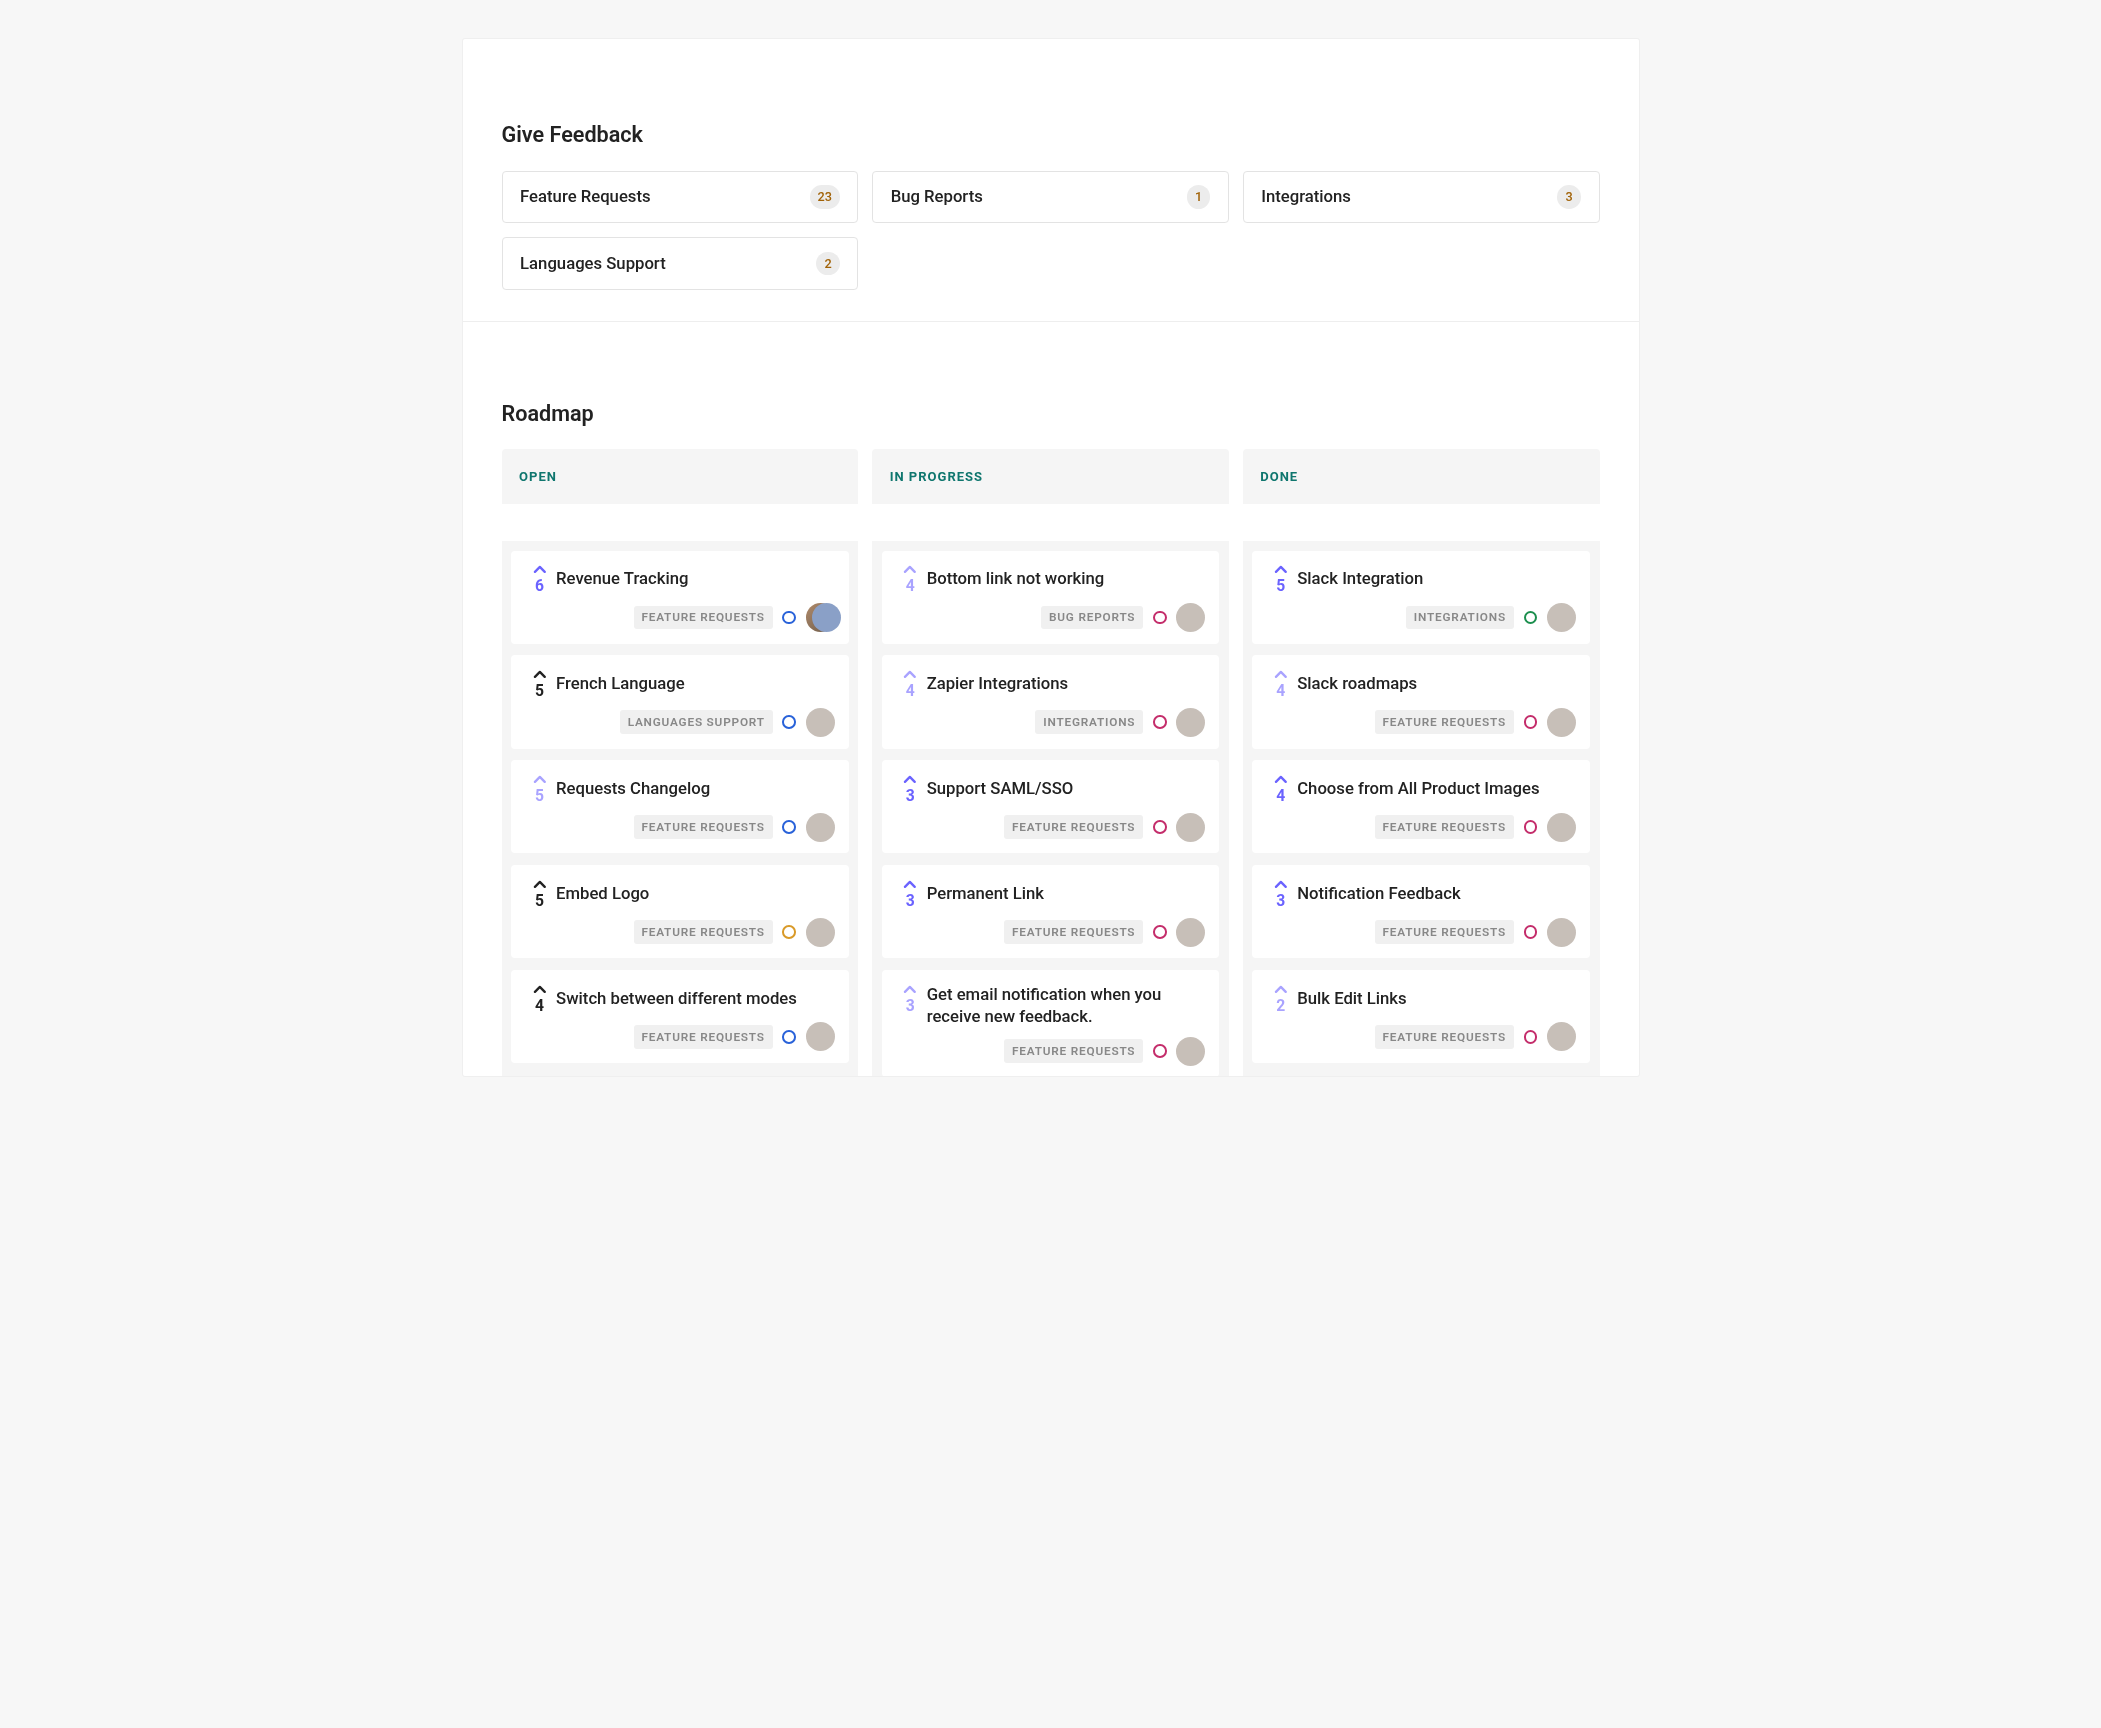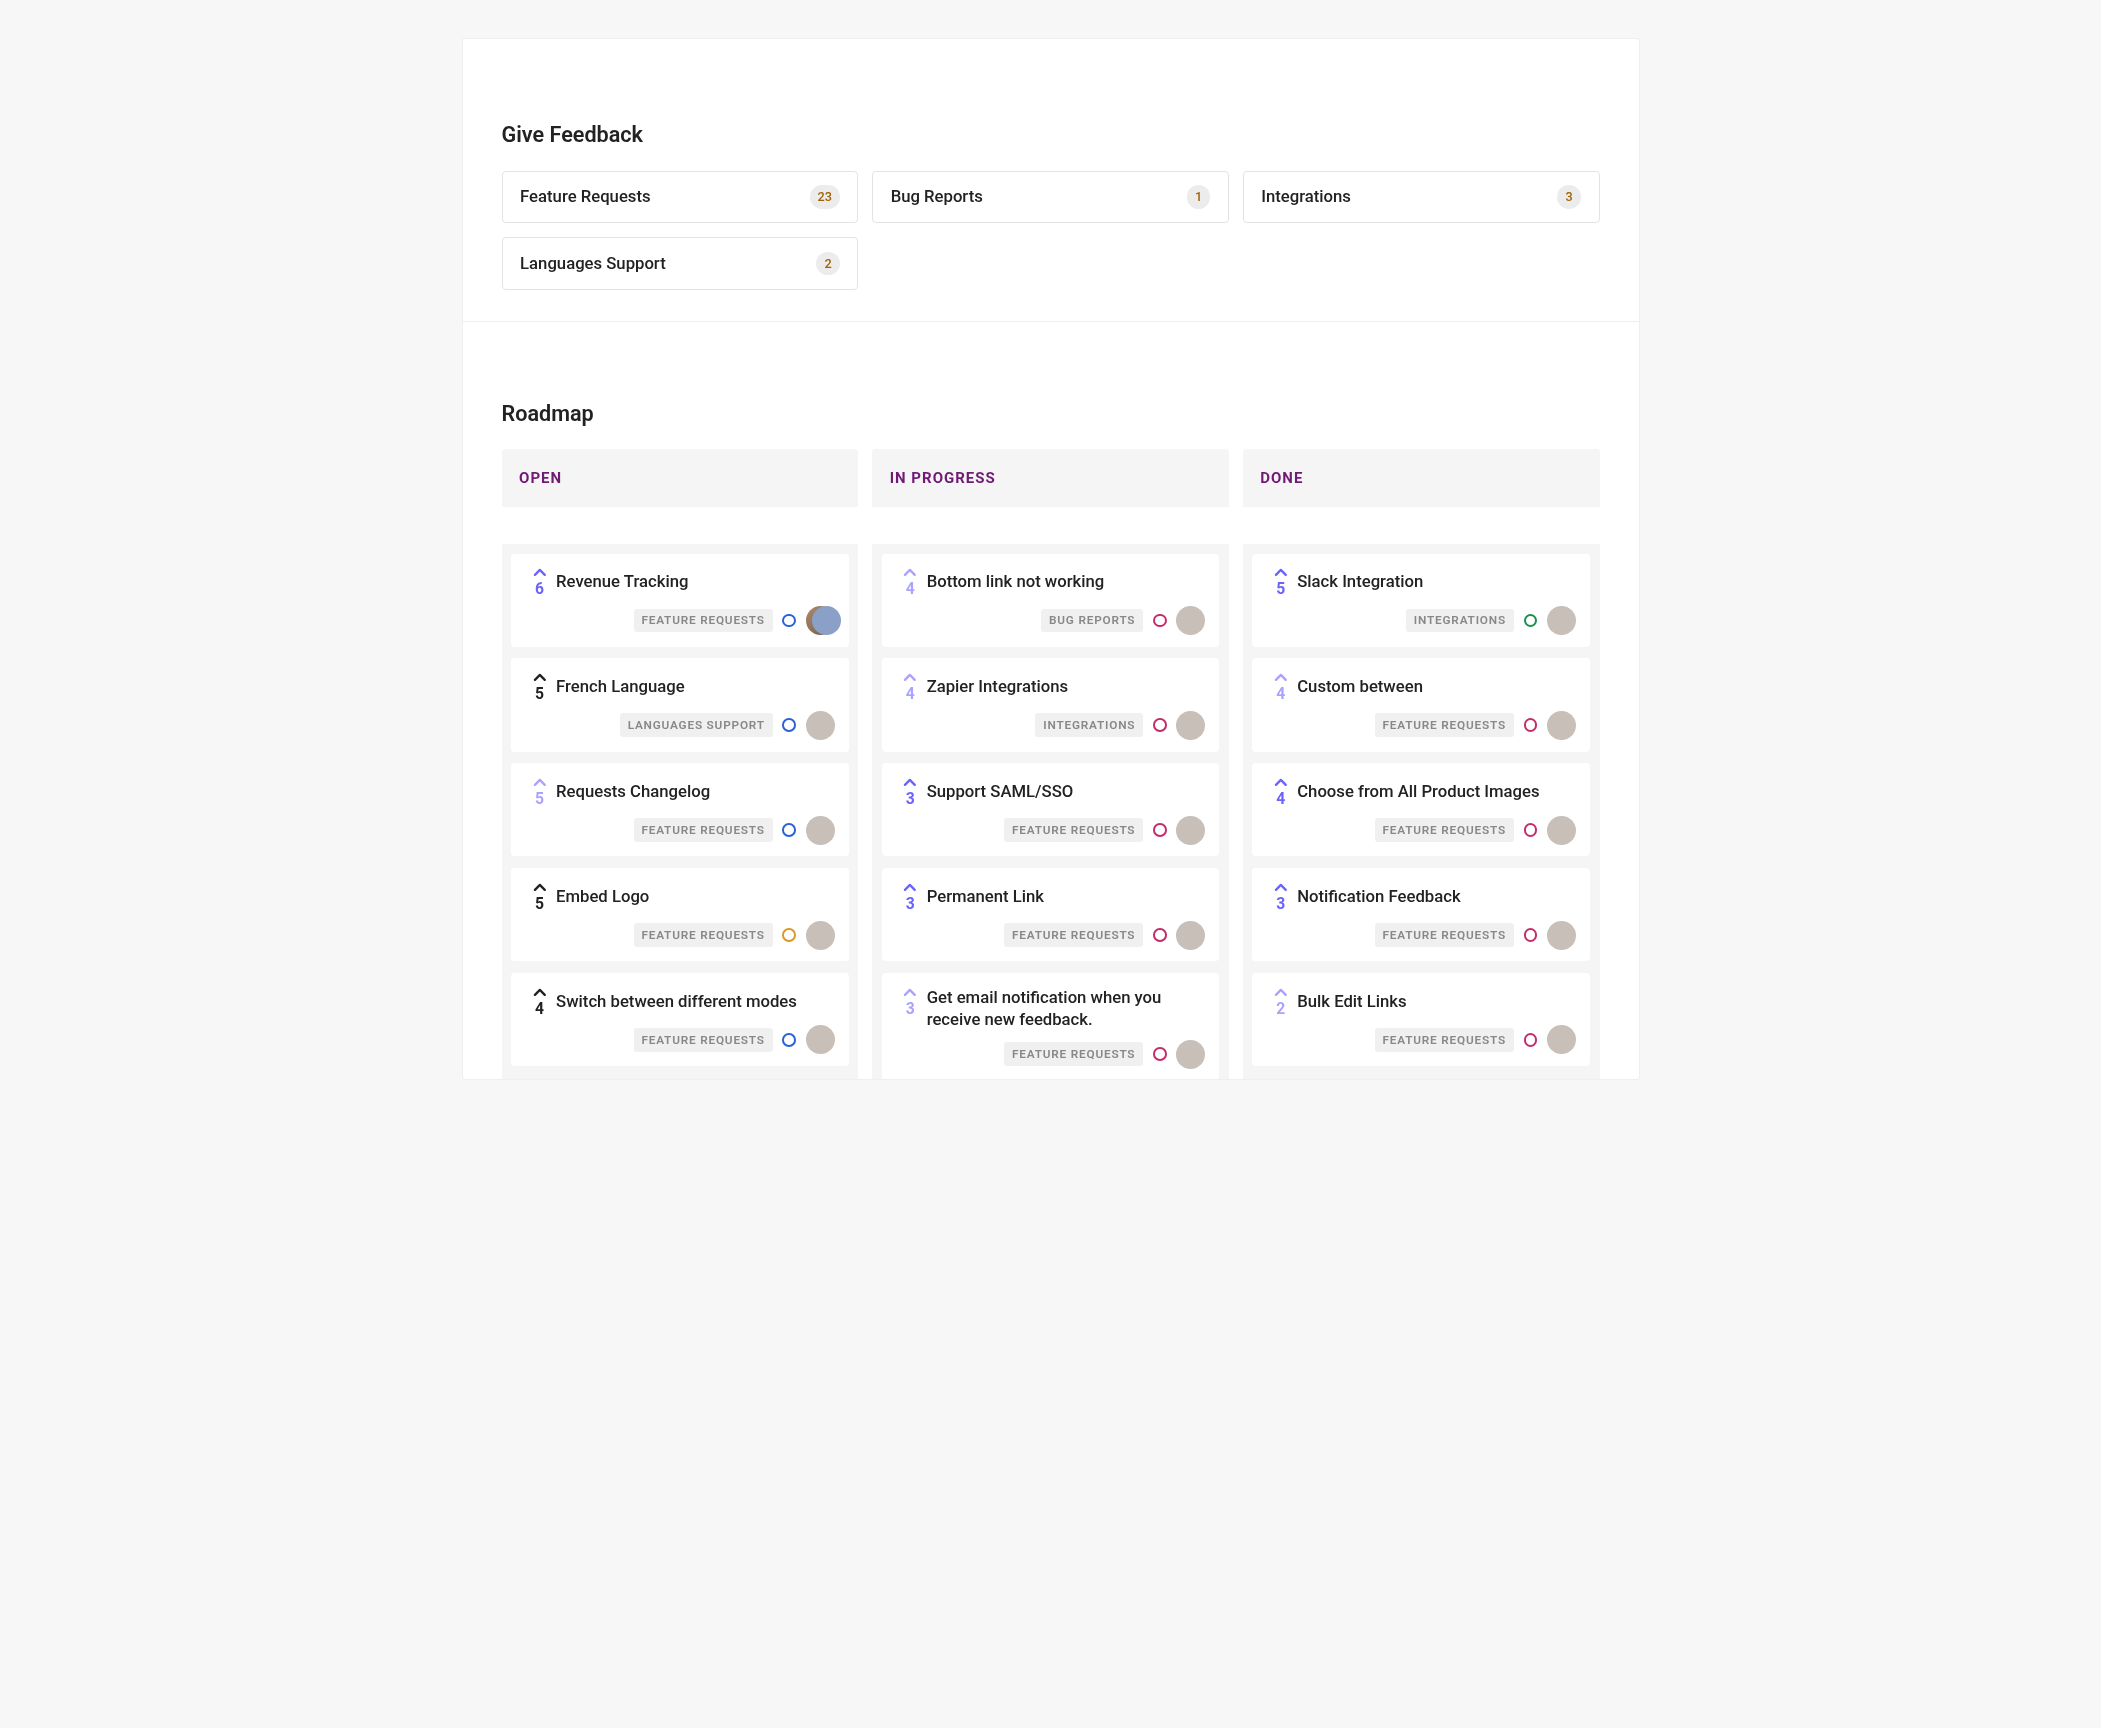--- a/index.html
+++ b/index.html
@@ -63,24 +63,24 @@
   .columns {
     display: grid;
     grid-template-columns: repeat(3, 1fr);
     gap: 13.7px;
     margin-top: 23.5px;
   }
   .column-header {
     background: #f5f5f5;
     padding: 19.6px 17.6px;
     border-radius: 3.9px 3.9px 0 0;
-    font-size: 15px;
+    font-size: 13px;
     font-weight: 700;
     letter-spacing: 1px;
-    color: #701a75;
+    color: #0f766e;
   }
   .column-body {
     background: #f5f5f5;
     border-radius: 0 0 3.9px 3.9px;
     padding: 9.8px;
     display: flex;
     flex-direction: column;
     gap: 11.8px;
     margin-top: 13.7px;
   }
@@ -377,21 +377,21 @@
   </div>
           <div class="card">
     <div class="vote" style="color: rgb(169, 163, 255);">
       <span class="chev">
         <svg viewBox="0 0 14 10" width="13.7" height="9.8">
                   <path d="M2 8 L7 3 L12 8" stroke-width="2.4" fill="none" stroke-linecap="round" stroke-linejoin="round" stroke="#a9a3ff"></path>
                 </svg>
       </span>
       <span>4</span>
     </div>
-    <div class="card-title">Custom between</div>
+    <div class="card-title">Slack roadmaps</div>
     <div class="card-footer">
       <span class="cat-badge">FEATURE REQUESTS</span>
       <span class="status-dot" style="border-color: rgb(196, 45, 107);"></span>
       <span class="avatar"></span>
     </div>
   </div>
           <div class="card">
     <div class="vote" style="color: rgb(107, 99, 255);">
       <span class="chev">
         <svg viewBox="0 0 14 10" width="13.7" height="9.8">

